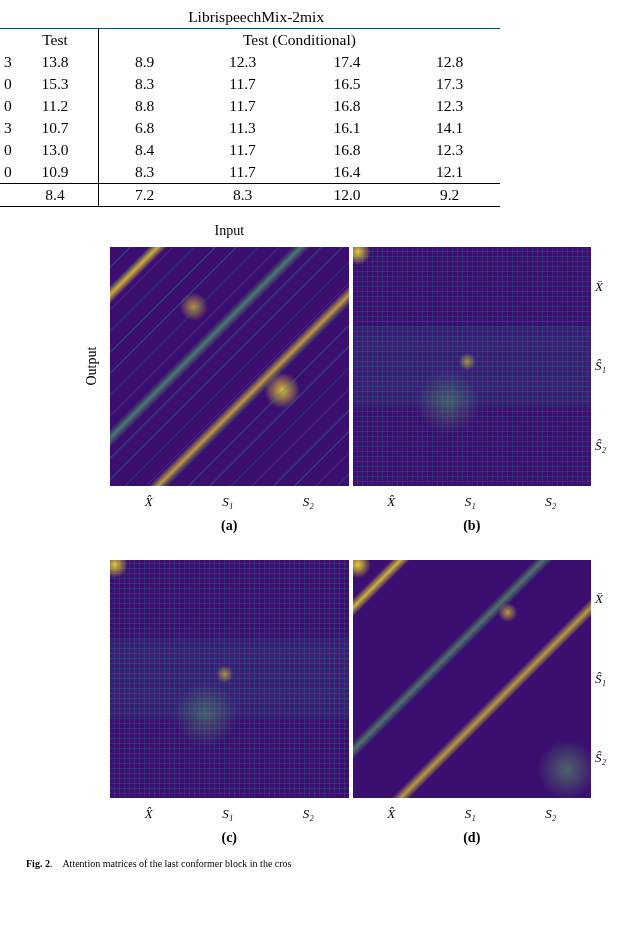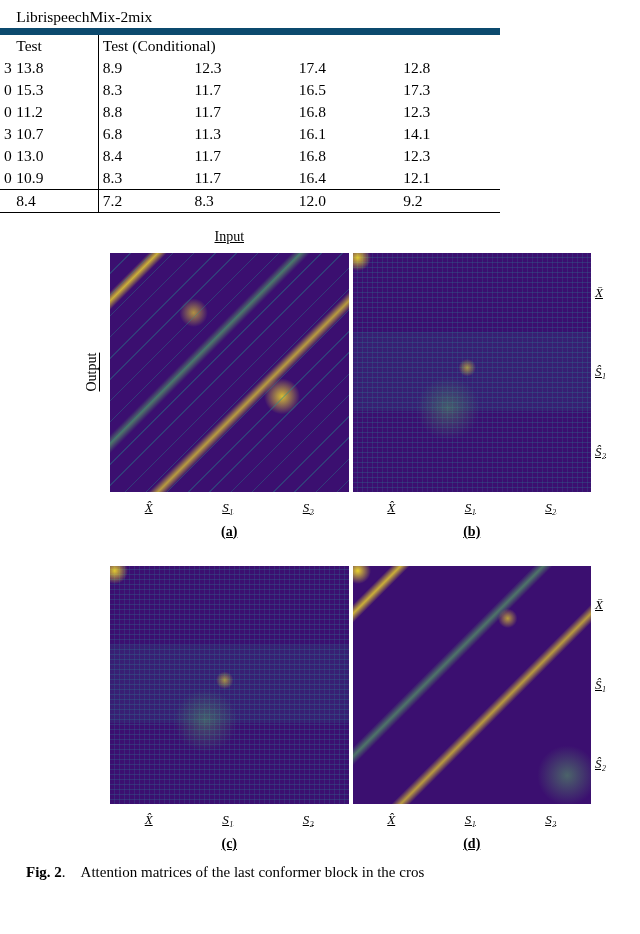--- a/index.html
+++ b/index.html
@@ -21,54 +21,53 @@
     width: 500px;
     margin: 0 0 16px 0;
     font-size: 15.5px;
   }
   table.results {
     border-collapse: collapse;
     width: 100%;
     table-layout: fixed;
   }
   table.results th, table.results td {
-    text-align: left;
+    text-align: center;
     padding: 2px 4px;
     font-weight: normal;
     white-space: nowrap;
   }
   table.results col.c1 { width: 10px; }
   table.results col.c2 { width: 70px; }
   table.results col.c3 { width: 75px; }
   table.results col.c4 { width: 85px; }
   table.results col.c5 { width: 85px; }
   table.results col.c6 { width: 82px; }
   .title-row td { font-weight: bold; }
-  .top-border { border-top: 7px solid #0c4a6e; }
+  .top-border { border-top: 1px solid #0c4a6e; }
   .bottom-border { border-bottom: 1px solid #000; }
   .right-border { border-right: 1px solid #000; }
   .bold { font-weight: bold; }
   .fake-left {
     text-align: left;
     padding-left: 0;
     width: 10px;
     overflow: hidden;
   }
   
   .fig-wrap {
     width: 545px;
     margin-left: 78px;
     margin-bottom: 10px;
   }
   .fig-grid {
     display: grid;
     grid-template-columns: 28px 1fr 1fr 28px;
     gap: 6px 4px;
     align-items: stretch;
-    text-decoration: underline;
   }
   .rot-left {
     writing-mode: vertical-rl;
     transform: rotate(180deg);
     font-size: 14px;
     text-align: center;
     display: flex;
     justify-content: center;
     align-items: center;
   }
@@ -138,21 +137,21 @@
     margin-top:4px;
   }
   .axis-input{
     grid-column:2/3;
     text-align:center;
     font-size:14px;
     margin-bottom:2px;
   }
   
   .caption{
-    font-size:15px;
+    font-size:10px;
     margin: 12px 0 0 8px;
     text-indent: 18px;
     max-width: 620px;
     white-space: nowrap;
     overflow: hidden;
   }
   .caption .lbl{ font-weight: bold; }
 </style>
 </head>
 <body>

